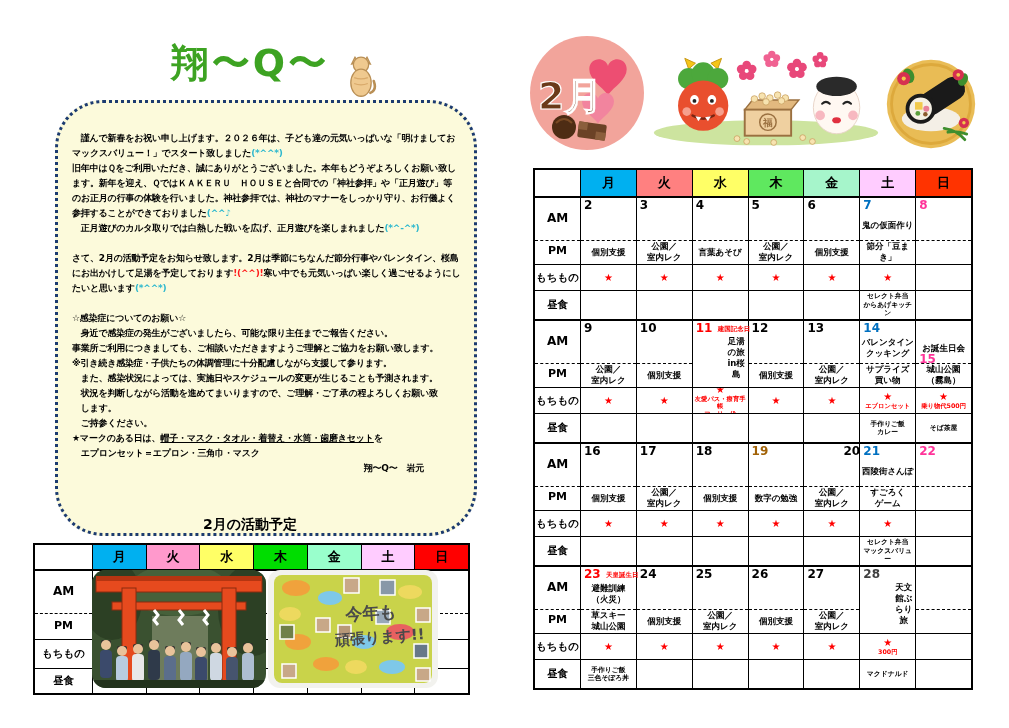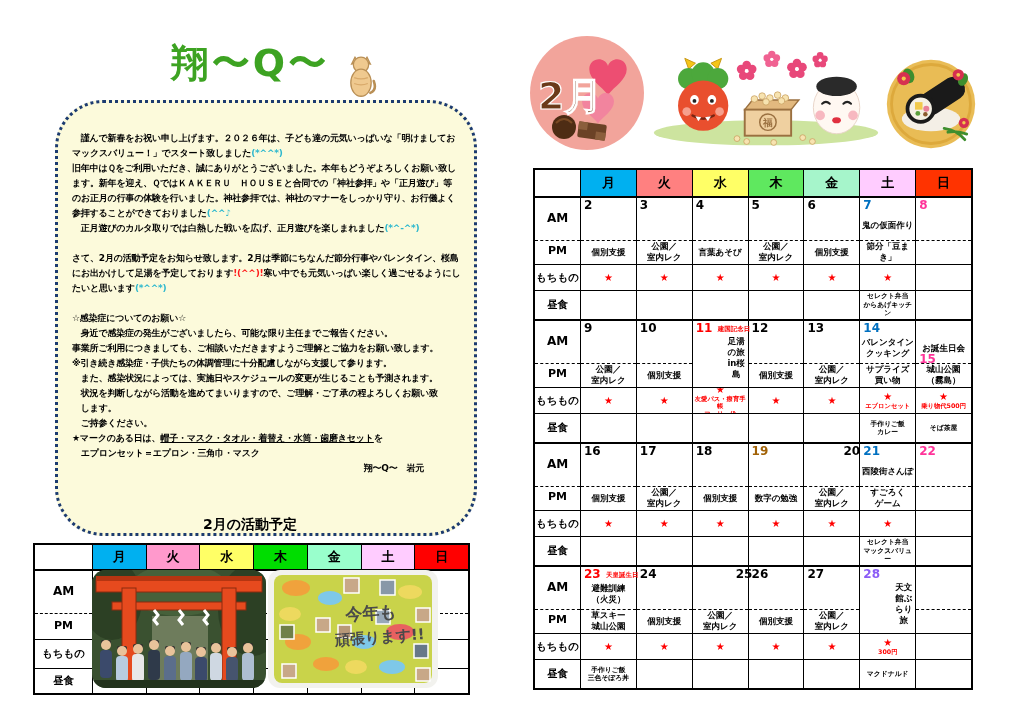--- a/index.html
+++ b/index.html
@@ -675,38 +675,38 @@
           <div class="wdash"></div>
           <div class="pmw">草スキー
 城山公園</div>
         </div>
         <div class="wcell">
           <div class="dt" style="color: rgb(0, 0, 0);">24</div>
           <div class="wdash"></div>
           <div class="pmw">個別支援</div>
         </div>
         <div class="wcell">
-          <div class="dt" style="color: rgb(0, 0, 0); margin-left: 40px;">25</div>
+          <div class="dt" style="color: rgb(0, 0, 0);">25</div>
           <div class="wdash"></div>
           <div class="pmw">公園／
 室内レク</div>
         </div>
         <div class="wcell">
           <div class="dt" style="color: rgb(0, 0, 0);">26</div>
           <div class="wdash"></div>
           <div class="pmw">個別支援</div>
         </div>
         <div class="wcell">
           <div class="dt" style="color: rgb(0, 0, 0);">27</div>
           <div class="wdash"></div>
           <div class="pmw">公園／
 室内レク</div>
         </div>
         <div class="wcell">
-          <div class="dt" style="color: #8b5cf6;">28</div>
+          <div class="dt" style="color: #404040;">28</div>
           <div class="spw">天文館ぶらり旅</div>
         </div>
         <div class="wcell">
           <div class="wdash"></div>
         </div>
       </div>
       <div class="mrow">
         <div class="rlab" style="width: 45px;">もちもの</div>
         <div class="mcell">
           <div class="star">★</div>

